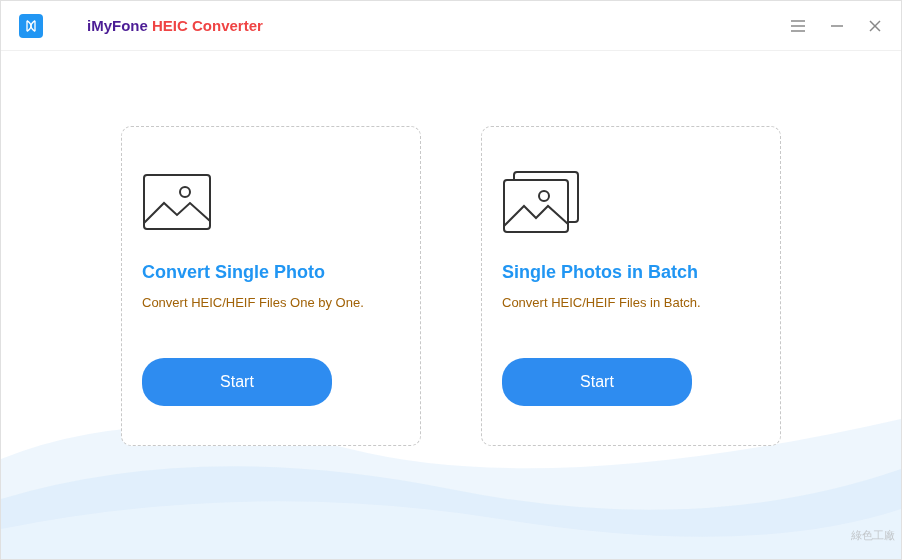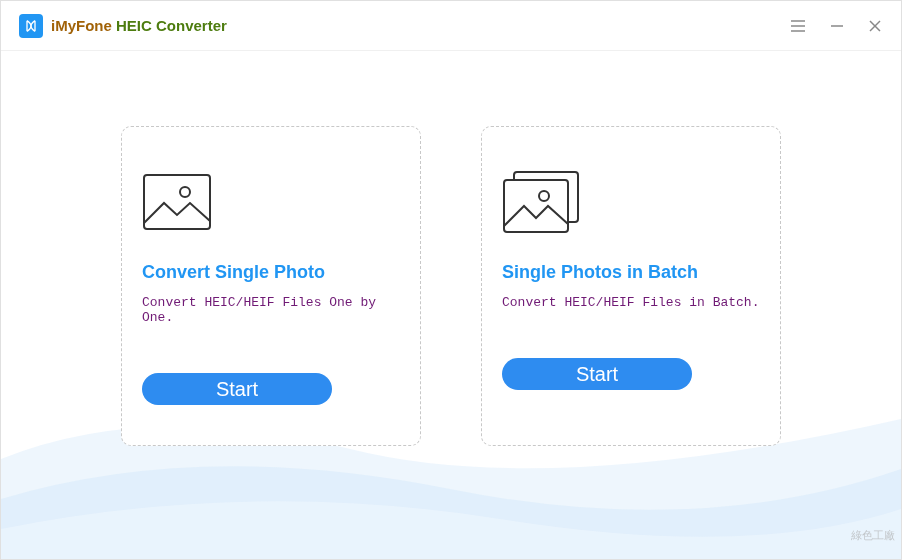--- a/index.html
+++ b/index.html
@@ -41,24 +41,25 @@
     }
     .logo-icon svg {
       width: 16px;
       height: 16px;
     }
     .app-title {
       font-size: 15px;
       font-weight: 600;
     }
     .app-title .brand {
-      color: #a16207;
+      color: #4c1d95;
+      margin-left: 36px;
     }
     .app-title .product {
-      color: #4d7c0f;
+      color: #ef4444;
     }
     .header-right {
       display: flex;
       align-items: center;
       gap: 22px;
     }
     .window-control {
       cursor: pointer;
       color: #888;
       display: flex;
@@ -92,32 +93,31 @@
       margin-bottom: 25px;
     }
     .card-title {
       font-size: 18px;
       font-weight: 600;
       color: #2196f3;
       margin-bottom: 12px;
     }
     .card-subtitle {
       font-size: 13px;
-      color: #701a75;
+      color: #a16207;
       margin-bottom: 48px;
-      font-family: Liberation Mono, monospace;
     }
     .start-button {
       width: 190px;
-      height: 32px;
+      height: 48px;
       background: #2e8cf0;
       color: #ffffff;
       border: none;
       border-radius: 22px;
-      font-size: 20px;
+      font-size: 16px;
       font-weight: 500;
       cursor: pointer;
     }
     .waves {
       position: absolute;
       bottom: 0;
       left: 0;
       width: 100%;
       height: 200px;
       z-index: 1;

